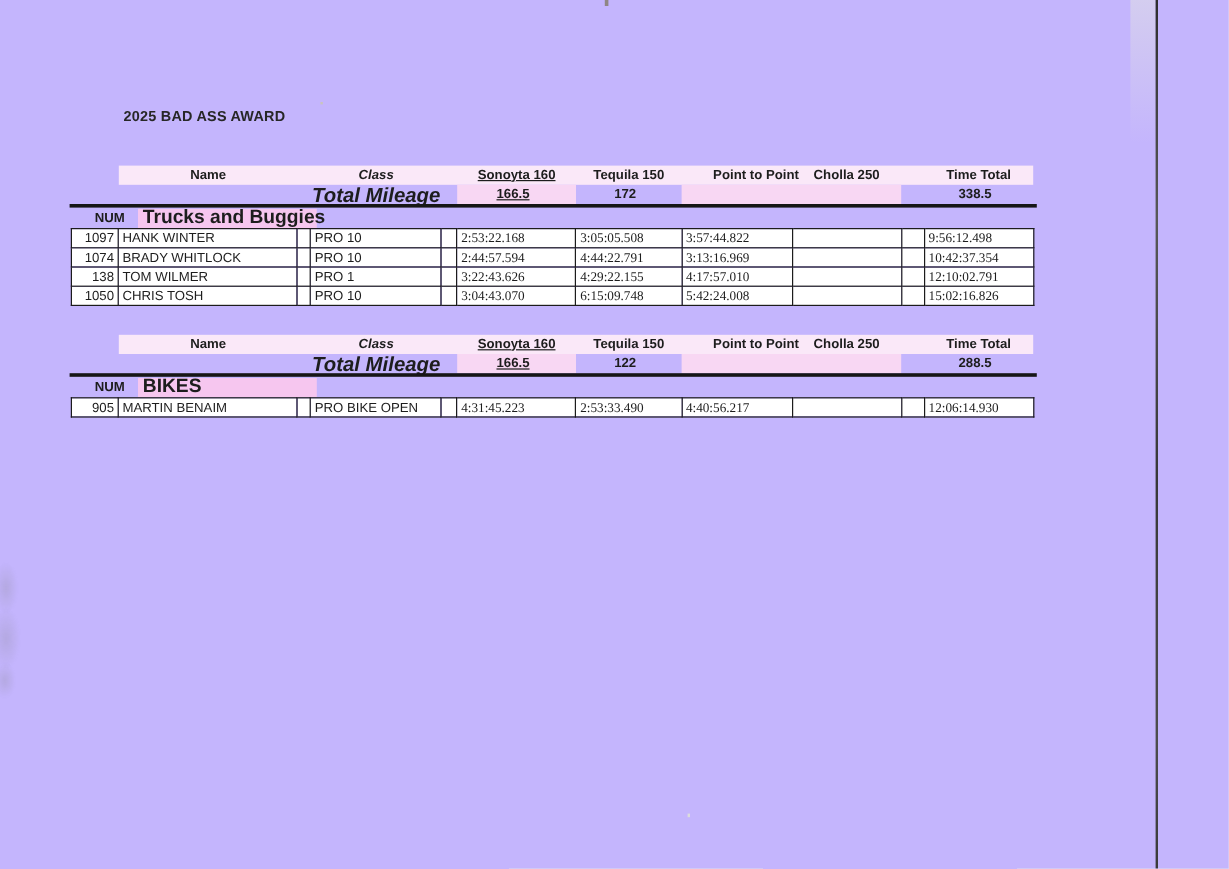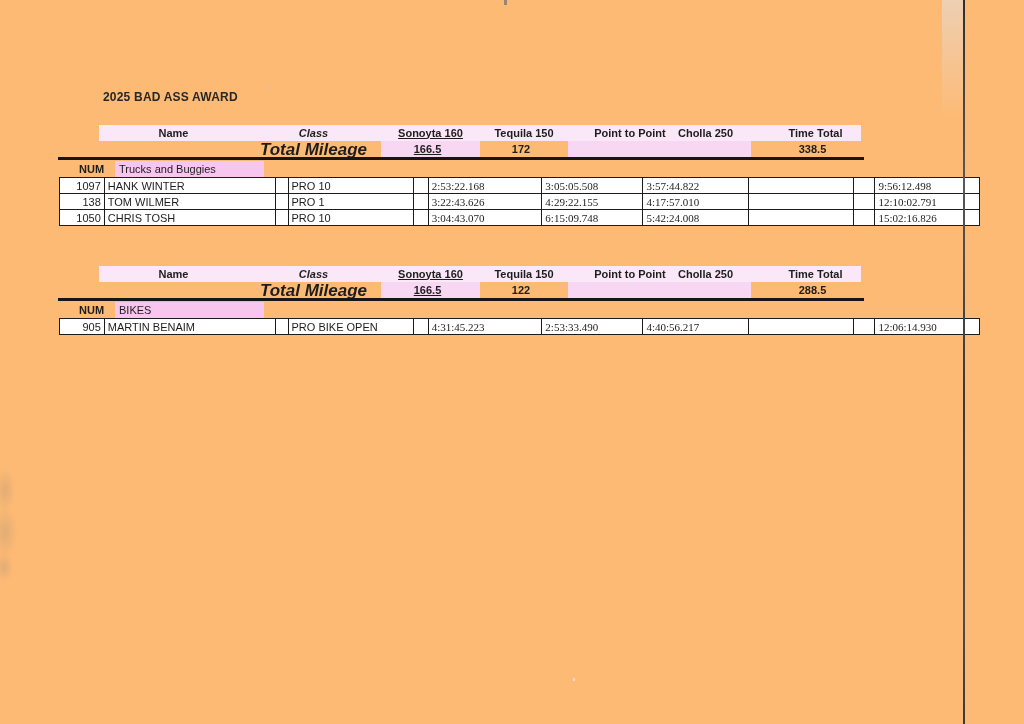--- a/index.html
+++ b/index.html
@@ -3,29 +3,29 @@
 <meta charset="utf-8">
 <style>
   :root{
     --banner-pink:#f6c6ef;
     --cell-pink:#f8d7f3;
     --header-pink:#fae8f8;
     --ink:#1d1d1d;
   }
   html,body{margin:0;padding:0;background:#e9e9e9;}
   .page{
-    position:relative;width:1024px;height:724px;background:#fdba74;
+    position:relative;width:1024px;height:724px;background:#c4b5fd;
     overflow:hidden;font-family:"Liberation Sans",sans-serif;color:var(--ink);
   }
   .title{
     position:absolute;left:103px;top:90px;font-size:12px;font-weight:bold;
     letter-spacing:.2px;color:#272727;white-space:nowrap;
   }
   
-  .sec{position:absolute;left:60px;width:810px;}
+  .sec{position:absolute;left:60px;width:810px;margin-top:13px;}
   .r1,.r2{position:absolute;left:0;width:801px;height:16px;}
   .r1{top:0;} .r2{top:16px;}
   .r1-fill{position:absolute;left:39px;top:0;width:762px;height:16px;background:var(--header-pink);}
   .hl{position:absolute;top:0;height:16px;line-height:17px;text-align:center;
       font-weight:bold;font-size:11px;white-space:nowrap;}
   .patch{position:absolute;top:0;height:16px;background:var(--cell-pink);}
   .ml{position:absolute;top:0;height:16px;line-height:17px;text-align:center;
       font-weight:bold;font-size:17px;}
   .mv{position:absolute;top:0;height:16px;line-height:17px;text-align:center;
       font-weight:bold;font-size:11px;box-sizing:border-box;padding-right:6px;}
@@ -35,25 +35,25 @@
   .col-son{left:321px;width:99px;text-decoration:underline;}
   .col-teq{left:420px;width:88px;}
   .col-ptp{left:524px;width:92px;}
   .col-cho{left:600px;width:91px;}
   .col-tot{left:710px;width:91px;}
   .patch-ptp-cho{left:508px;width:183px;}
   .thick{position:absolute;top:32.5px;left:-2px;width:806px;height:2.5px;background:#161616;}
   .band{position:absolute;top:36.5px;left:16px;width:801px;height:16px;}
   .numl{position:absolute;left:3px;top:0;height:16px;line-height:17px;font-weight:bold;font-size:11px;}
   .banner{position:absolute;left:39px;width:149px;top:0;height:15.5px;line-height:16px;
-      background:var(--banner-pink);font-weight:normal;font-size:11px;
+      background:var(--banner-pink);font-weight:bold;font-size:16px;
       padding-left:4px;box-sizing:border-box;white-space:nowrap;}
   table.grid{
     position:absolute;top:52.5px;left:-1px;border-collapse:collapse;table-layout:fixed;
-    width:921px;font-size:11px;color:var(--ink);
+    width:803px;font-size:11px;color:var(--ink);
   }
   table.grid td{
     border:1.5px solid #1c1c1c;height:15px;padding:0 3px;overflow:hidden;
     white-space:nowrap;background:#fff;vertical-align:middle;
   }
   td.c-num{text-align:right;}
   td.c-name,td.c-class{text-align:left;}
   td.c-time{font-family:Liberation Serif, serif;}
   td.pink{background:var(--cell-pink);}
   td.c-sp{padding:0;}
@@ -123,20 +123,33 @@
         <td class="c-class">PRO 10</td>
         <td class="c-sp"></td>
         <td class="c-time pink">2:53:22.168</td>
         <td class="c-time">3:05:05.508</td>
         <td class="c-time">3:57:44.822</td>
         <td class="c-time pink"></td>
         <td class="c-sp"></td>
         <td class="c-time">9:56:12.498</td>
       </tr>
       <tr>
+        <td class="c-num">1074</td>
+        <td class="c-name">BRADY WHITLOCK</td>
+        <td class="c-sp"></td>
+        <td class="c-class">PRO 10</td>
+        <td class="c-sp"></td>
+        <td class="c-time pink">2:44:57.594</td>
+        <td class="c-time">4:44:22.791</td>
+        <td class="c-time">3:13:16.969</td>
+        <td class="c-time pink"></td>
+        <td class="c-sp"></td>
+        <td class="c-time">10:42:37.354</td>
+      </tr>
+      <tr>
         <td class="c-num">138</td>
         <td class="c-name">TOM WILMER</td>
         <td class="c-sp"></td>
         <td class="c-class">PRO 1</td>
         <td class="c-sp"></td>
         <td class="c-time pink">3:22:43.626</td>
         <td class="c-time">4:29:22.155</td>
         <td class="c-time">4:17:57.010</td>
         <td class="c-time pink"></td>
         <td class="c-sp"></td>

